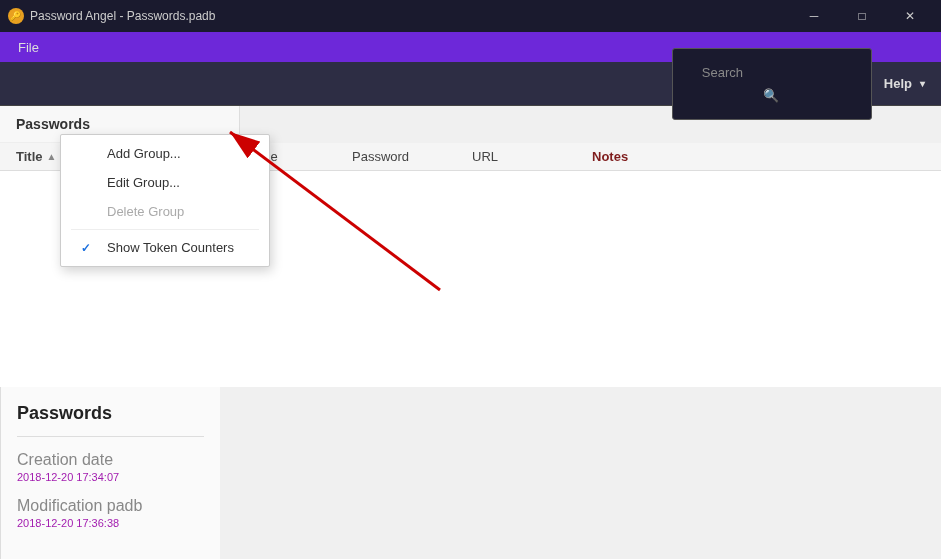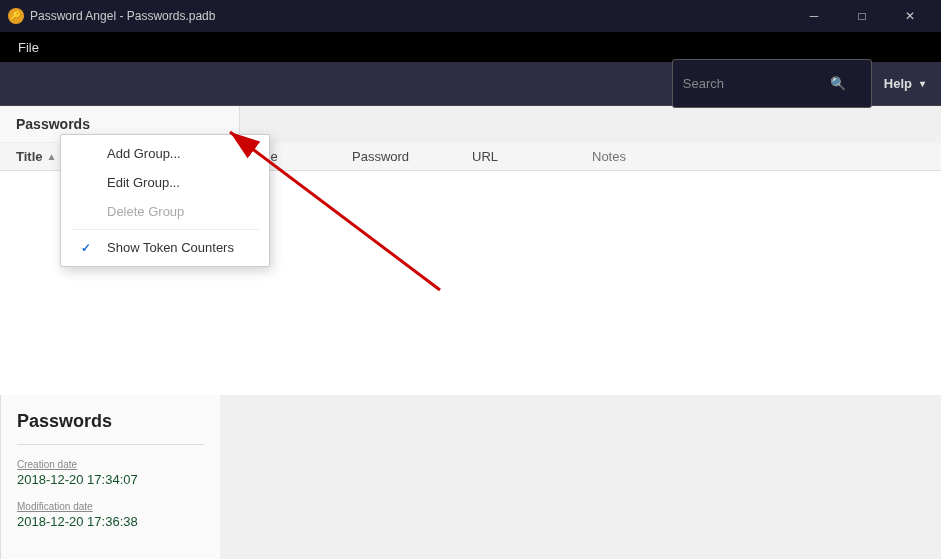--- a/index.html
+++ b/index.html
@@ -50,21 +50,21 @@
       align-items: center;
       justify-content: center;
       cursor: pointer;
       font-size: 12px;
       color: #ccc;
     }
 
     
     .menu-bar {
       height: 30px;
-      background: #000000;
+      background: #6d28d9;
       display: flex;
       align-items: center;
       padding: 0 8px;
       gap: 4px;
     }
     .menu-item {
       color: #ddd;
       font-size: 13px;
       padding: 4px 10px;
       cursor: pointer;
@@ -84,20 +84,21 @@
     }
     .search-container {
       display: flex;
       align-items: center;
       background: #1a1a2e;
       border: 1px solid #555;
       border-radius: 3px;
       padding: 16px 10px;
       gap: 8px;
       min-width: 200px;
+      flex-direction: column;
     }
     .search-container input {
       background: transparent;
       border: none;
       outline: none;
       color: #ccc;
       font-size: 13px;
       width: 140px;
     }
     .search-container input::placeholder { color: #888; }
@@ -194,21 +195,21 @@
       width: 200px;
       padding: 0 16px;
       font-weight: 600;
       display: flex;
       align-items: center;
       gap: 4px;
     }
     .col-username { width: 140px; padding: 0 12px; }
     .col-password { width: 120px; padding: 0 12px; }
     .col-url { width: 120px; padding: 0 12px; }
-    .col-notes { width: 100px; padding: 0 12px; color: #737373; font-weight: 400; }
+    .col-notes { width: 100px; padding: 0 12px; color: #7f1d1d; font-weight: 700; }
     .sort-arrow { font-size: 10px; color: #888; }
 
     
     .right-panel {
       width: 220px;
       background: #fafafa;
       border-left: 1px solid #ddd;
       padding: 16px;
     }
     .right-panel-title {
@@ -216,28 +217,27 @@
       font-weight: 700;
       color: #222;
       margin-bottom: 12px;
     }
     .right-panel-divider {
       height: 1px;
       background: #ddd;
       margin-bottom: 14px;
     }
     .info-label {
-      font-size: 10px;
+      font-size: 16px;
       color: #888;
       margin-bottom: 2px;
-      text-decoration: underline;
     }
     .info-value {
-      font-size: 13px;
-      color: #14532d;
+      font-size: 11px;
+      color: #a21caf;
       margin-bottom: 14px;
     }
 
     
     .arrow-overlay {
       position: absolute;
       top: 0;
       left: 0;
       width: 100%;
       height: 100%;
@@ -322,21 +322,21 @@
     </div>
 
     <div style="flex:1;"></div>
   </div>
 
   <div class="right-panel">
     <div class="right-panel-title">Passwords</div>
     <div class="right-panel-divider"></div>
     <div class="info-label">Creation date</div>
     <div class="info-value">2018-12-20 17:34:07</div>
-    <div class="info-label">Modification date</div>
+    <div class="info-label">Modification padb</div>
     <div class="info-value">2018-12-20 17:36:38</div>
   </div>
 
 </div>
 
 <svg class="arrow-overlay" viewBox="0 0 941 559" xmlns="http://www.w3.org/2000/svg">
   <defs>
     <marker id="arrowhead" markerWidth="10" markerHeight="7" refX="10" refY="3.5" orient="auto">
       <polygon points="0 0, 10 3.5, 0 7" fill="#cc0000"></polygon>
     </marker>

